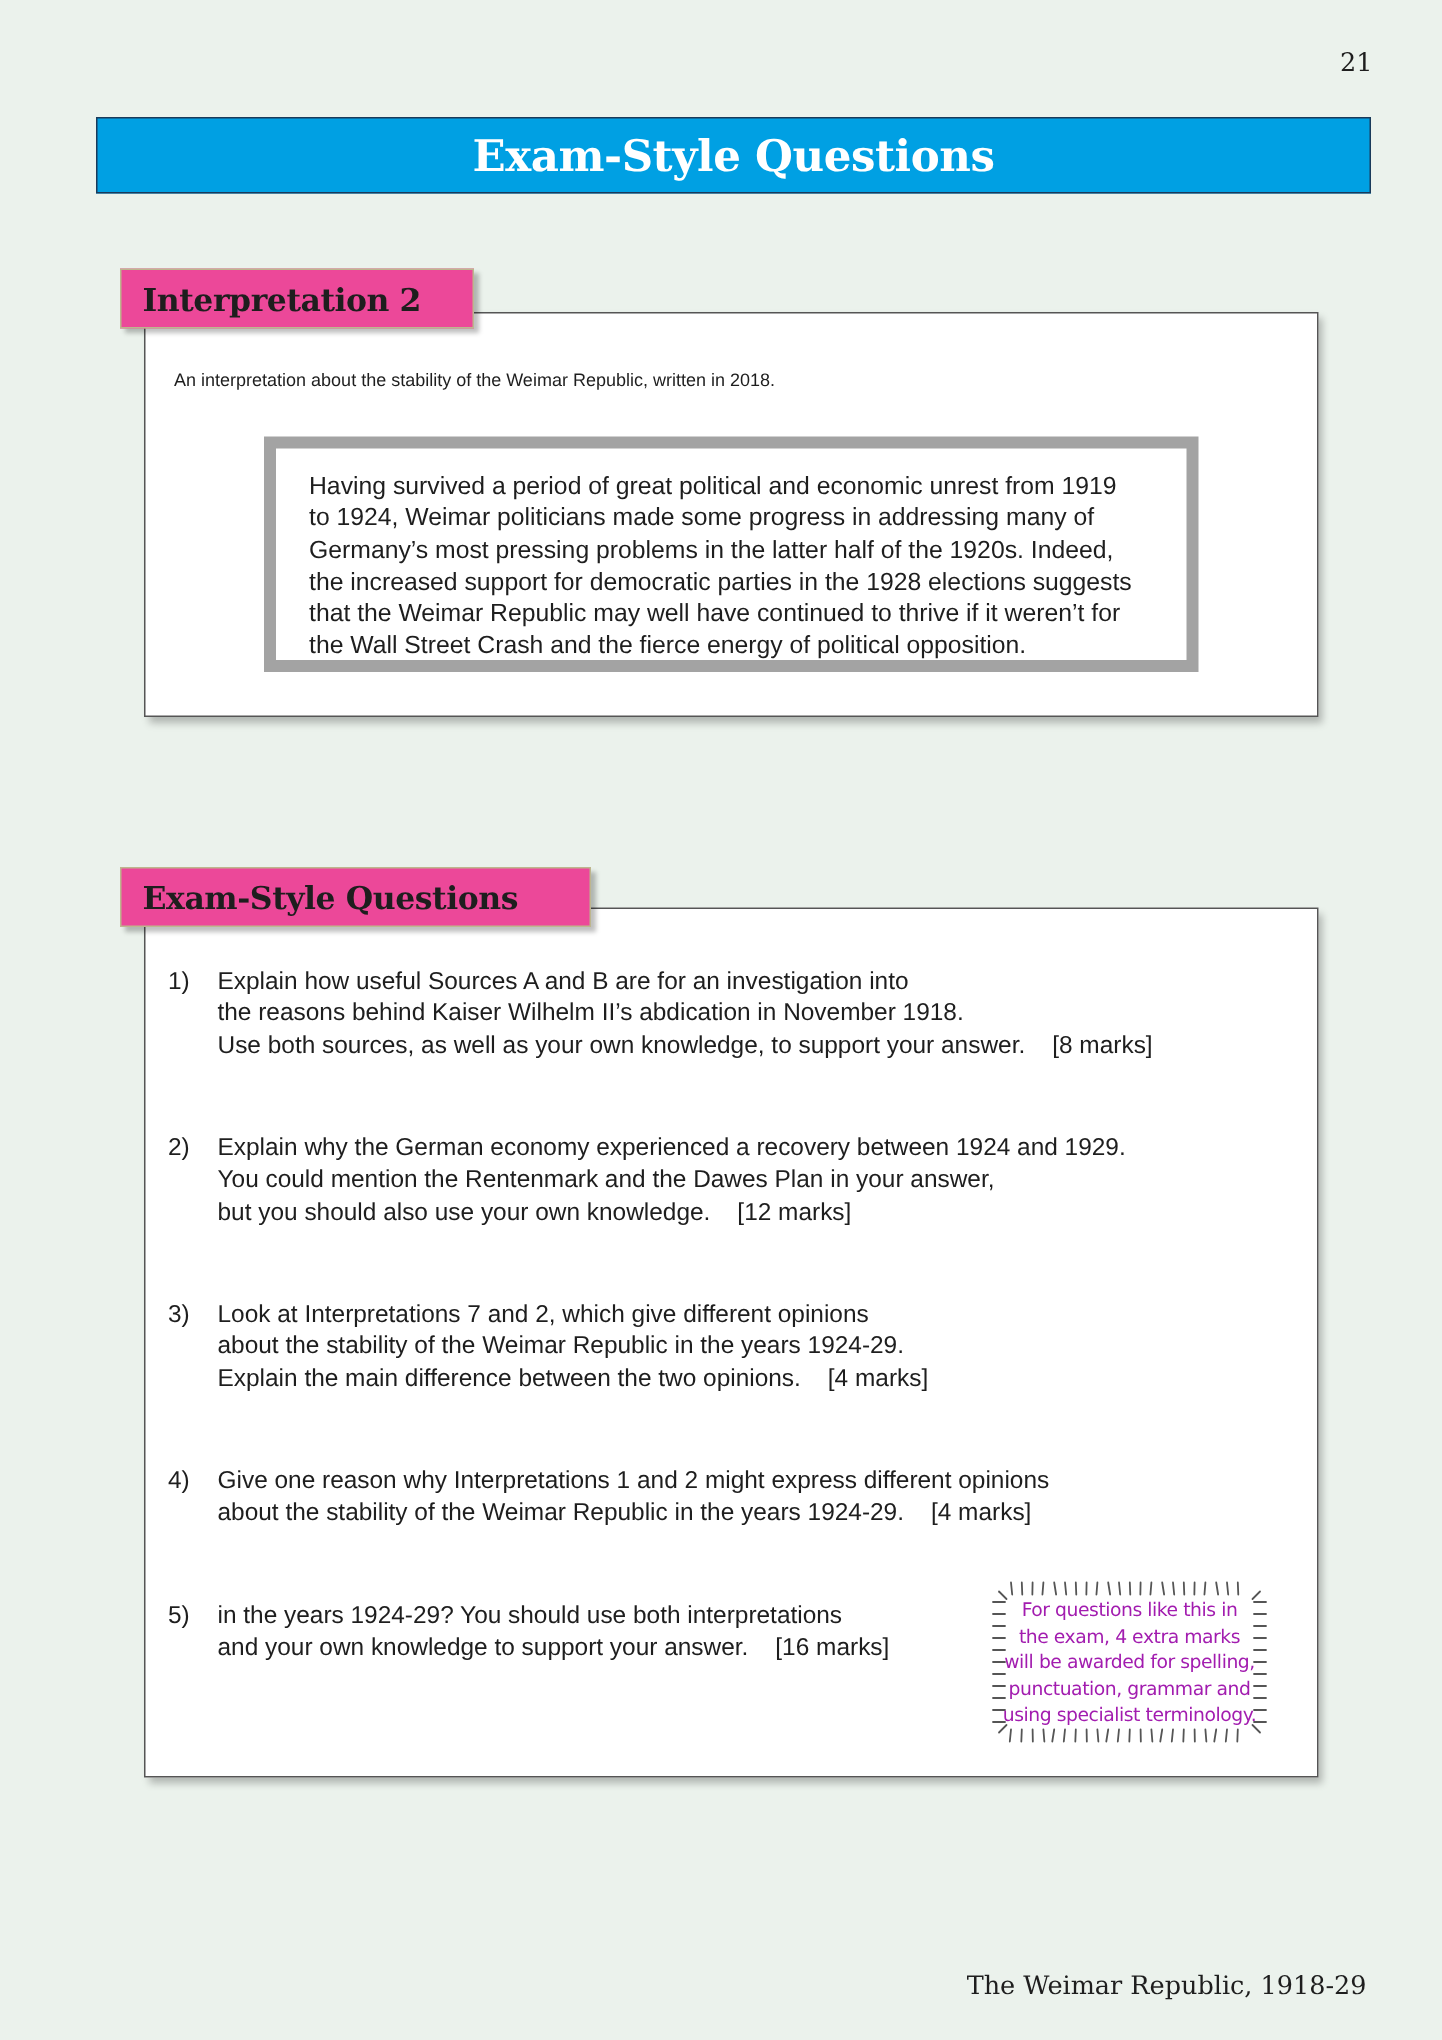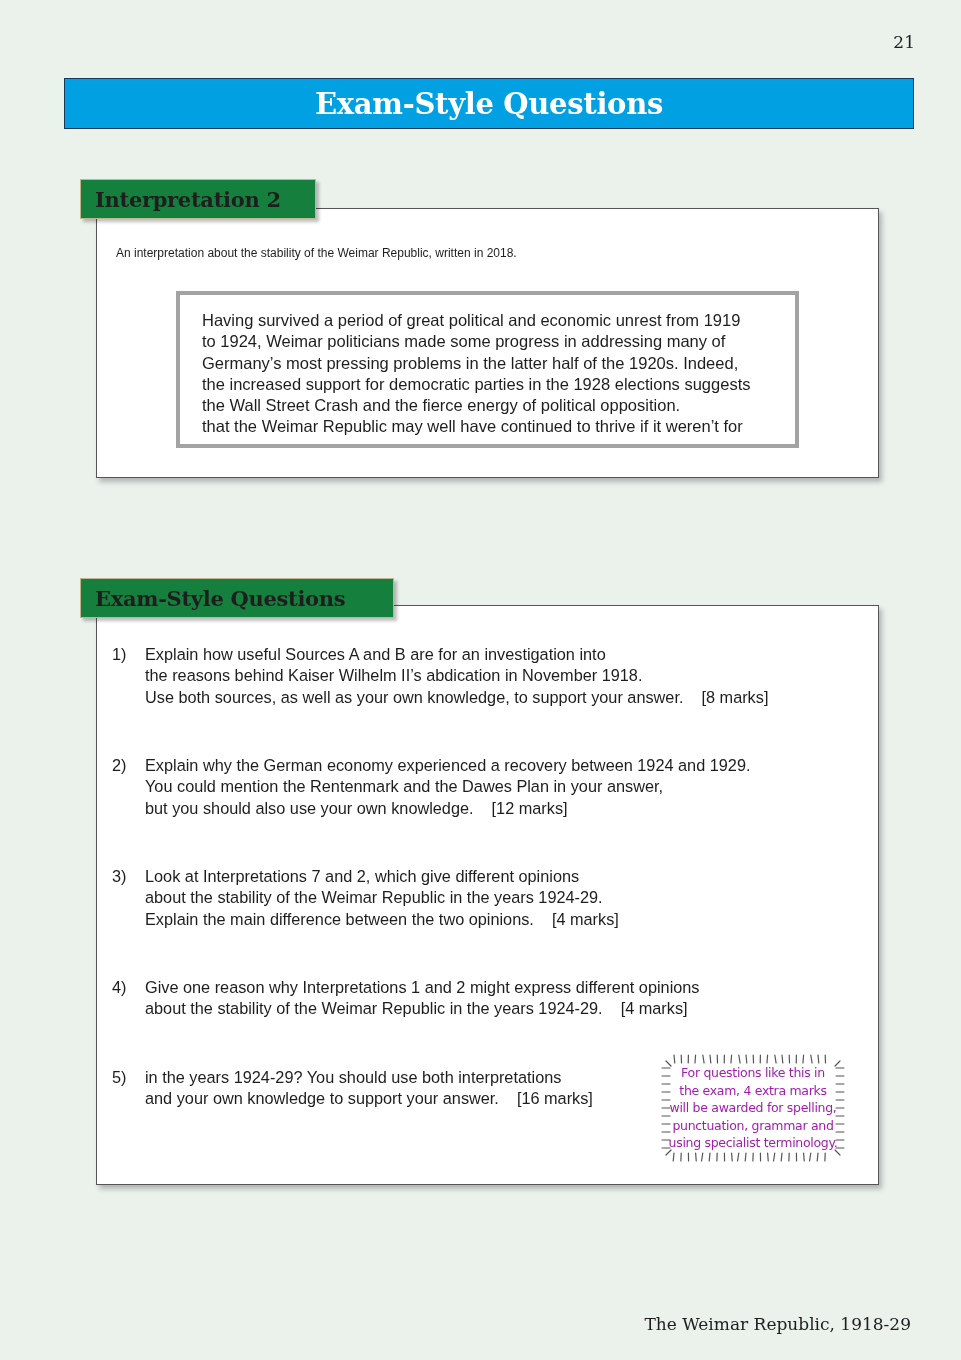--- a/index.html
+++ b/index.html
@@ -29,37 +29,37 @@
     letter-spacing: -0.3px;
   }
   .panel {
     position: absolute; background: #ffffff;
     border: 1.5px solid #555;
     box-shadow: 3px 4px 5px rgba(0,0,0,0.25);
     box-sizing: border-box;
   }
   .tab-label {
     position: absolute;
-    background: #15803d;
+    background: #ec4899;
     border: 1px solid #bdb68e;
     box-shadow: 3px 3px 3px rgba(0,0,0,0.25);
     font-family: "DejaVu Serif", serif; font-weight: bold;
     font-size: 21px;
     padding: 0 14px;
     box-sizing: border-box;
     display: flex; align-items: center;
     letter-spacing: -0.3px;
   }
   .intro {
     position: absolute; left: 116px; top: 246px;
     font-size: 12px;
   }
   .quote-box {
     position: absolute; left: 176px; top: 291px; width: 623px; height: 157px;
-    border: 4px solid #a3a3a3;
+    border: 8px solid #a3a3a3;
     box-sizing: border-box;
     padding: 15px 16px 0 22px;
     font-size: 16.5px; line-height: 21.3px;
   }
   .quote-box p { margin: 0; }
   .question {
     position: absolute; left: 112px;
     font-size: 16.3px; line-height: 21.3px;
     display: flex;
   }
@@ -93,22 +93,22 @@
 <div class="panel" style="left:96px; top:208px; width:783px; height:270px;"></div>
 <div class="tab-label" style="left:80px; top:179px; width:236px; height:40px;">
   <span>Interpretation 2</span>
 </div>
 <div class="intro">An interpretation about the stability of the Weimar Republic, written in 2018.</div>
 <div class="quote-box">
   <p>Having survived a period of great political and economic unrest from 1919</p>
   <p>to 1924, Weimar politicians made some progress in addressing many of</p>
   <p>Germany’s most pressing problems in the latter half of the 1920s.  Indeed,</p>
   <p>the increased support for democratic parties in the 1928 elections suggests</p>
+  <p>that the Weimar Republic may well have continued to thrive if it weren’t for</p>
   <p>the Wall Street Crash and the fierce energy of political opposition.</p>
-  <p>that the Weimar Republic may well have continued to thrive if it weren’t for</p>
 </div>
 
 <div class="panel" style="left:96px; top:605px; width:783px; height:580px;"></div>
 <div class="tab-label" style="left:80px; top:578px; width:314px; height:40px;">
   <span>Exam-Style Questions</span>
 </div>
 
 <div class="question" style="top:644px;">
   <span class="num">1)</span>
   <div class="lines">

